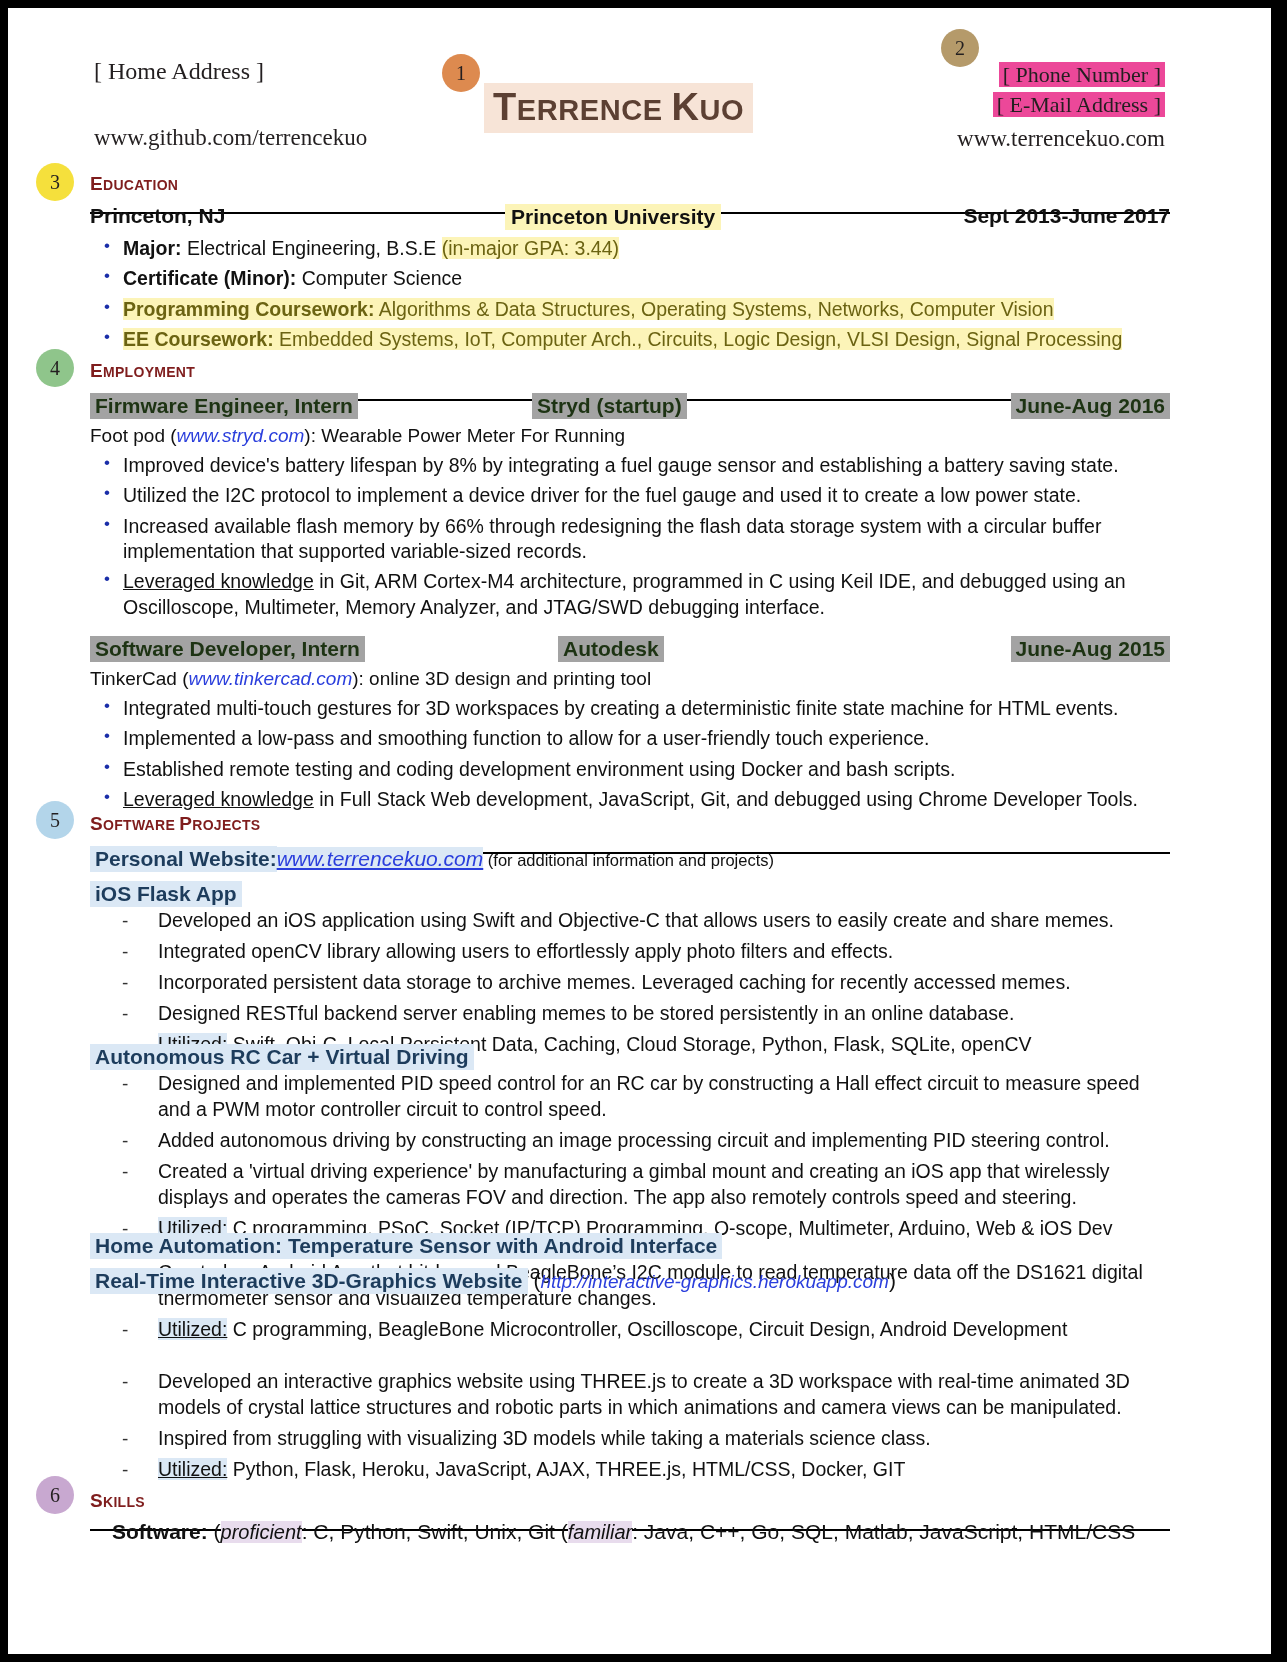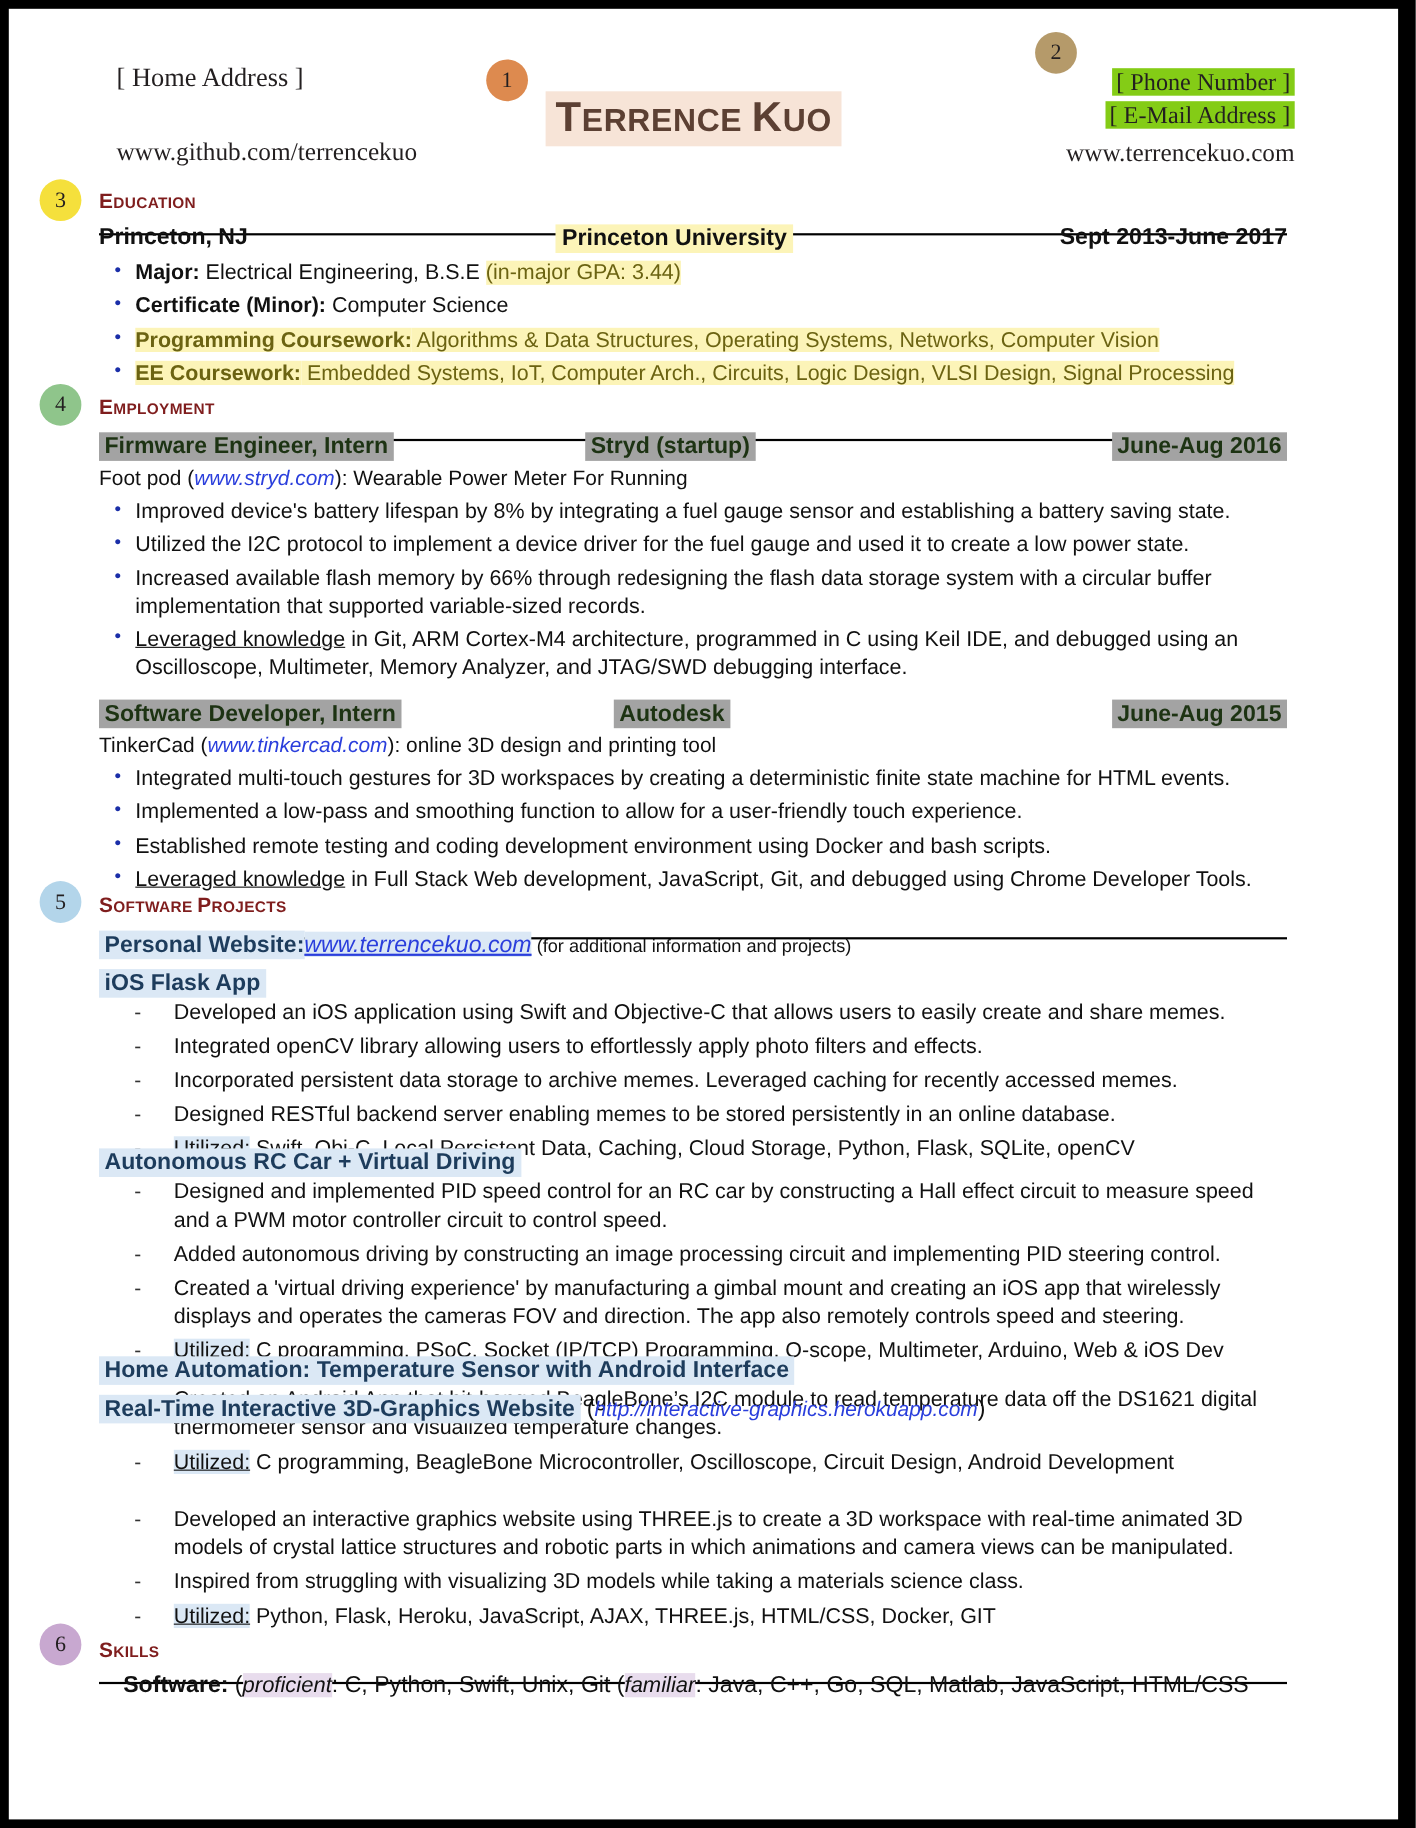--- a/index.html
+++ b/index.html
@@ -26,21 +26,21 @@
     position:absolute;
     width:38px;height:38px;
     border-radius:50%;
     display:flex;align-items:center;justify-content:center;
     font-family:"Liberation Serif", serif;
     font-size:20px;color:#231f20;
     z-index:5;
   }
 
   
-  .hdr{position:absolute;left:16px;top:0;width:1263px;height:145px;}
+  .hdr{position:absolute;left:4px;top:0;width:1263px;height:145px;}
   .serif{font-family:"Liberation Serif", serif;}
   .home-addr{position:absolute;left:82px;top:50px;font-size:24px;color:#231f20;}
   .github{position:absolute;left:82px;top:117px;font-size:23px;color:#231f20;}
   .name{
     position:absolute;left:472px;top:75px;
     font-family:"Liberation Sans", sans-serif;
     font-weight:bold;
     font-size:29px;
     letter-spacing:.6px;
     color:#5c4033;
@@ -49,21 +49,21 @@
     line-height:1;
   }
   .name .cap{font-size:38px;}
   .contact{
     position:absolute;right:110px;top:52px;
     text-align:right;
     font-family:"Liberation Serif", serif;
     font-size:22px;color:#231f20;
     line-height:1.35;
   }
-  .contact span{background:#84cc16;padding:0 4px;}
+  .contact span{background:#ec4899;padding:0 4px;}
   .website{position:absolute;right:110px;top:118px;font-size:23px;color:#231f20;text-align:right;}
 
   
   .sec{position:absolute;left:82px;width:1080px;}
   .sec-title{
     font-family:"Liberation Sans", sans-serif;
     font-weight:bold;
     font-size:14px;
     letter-spacing:.3px;
     color:#7f1d1d;

